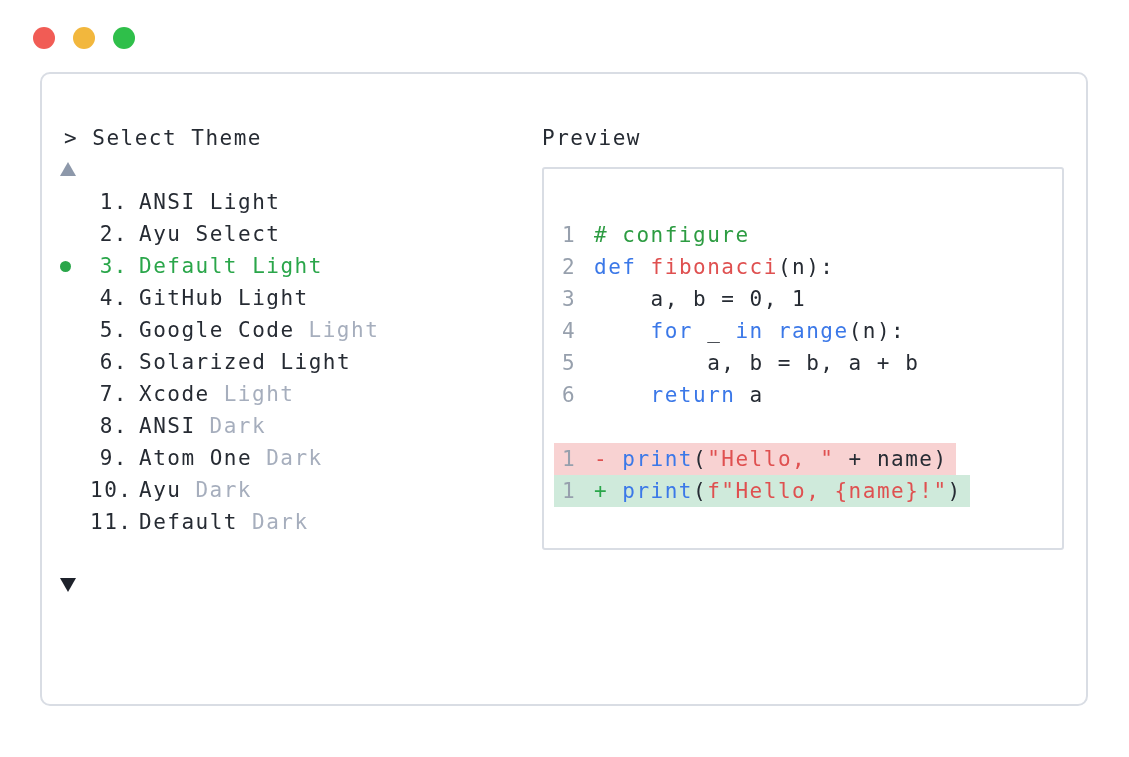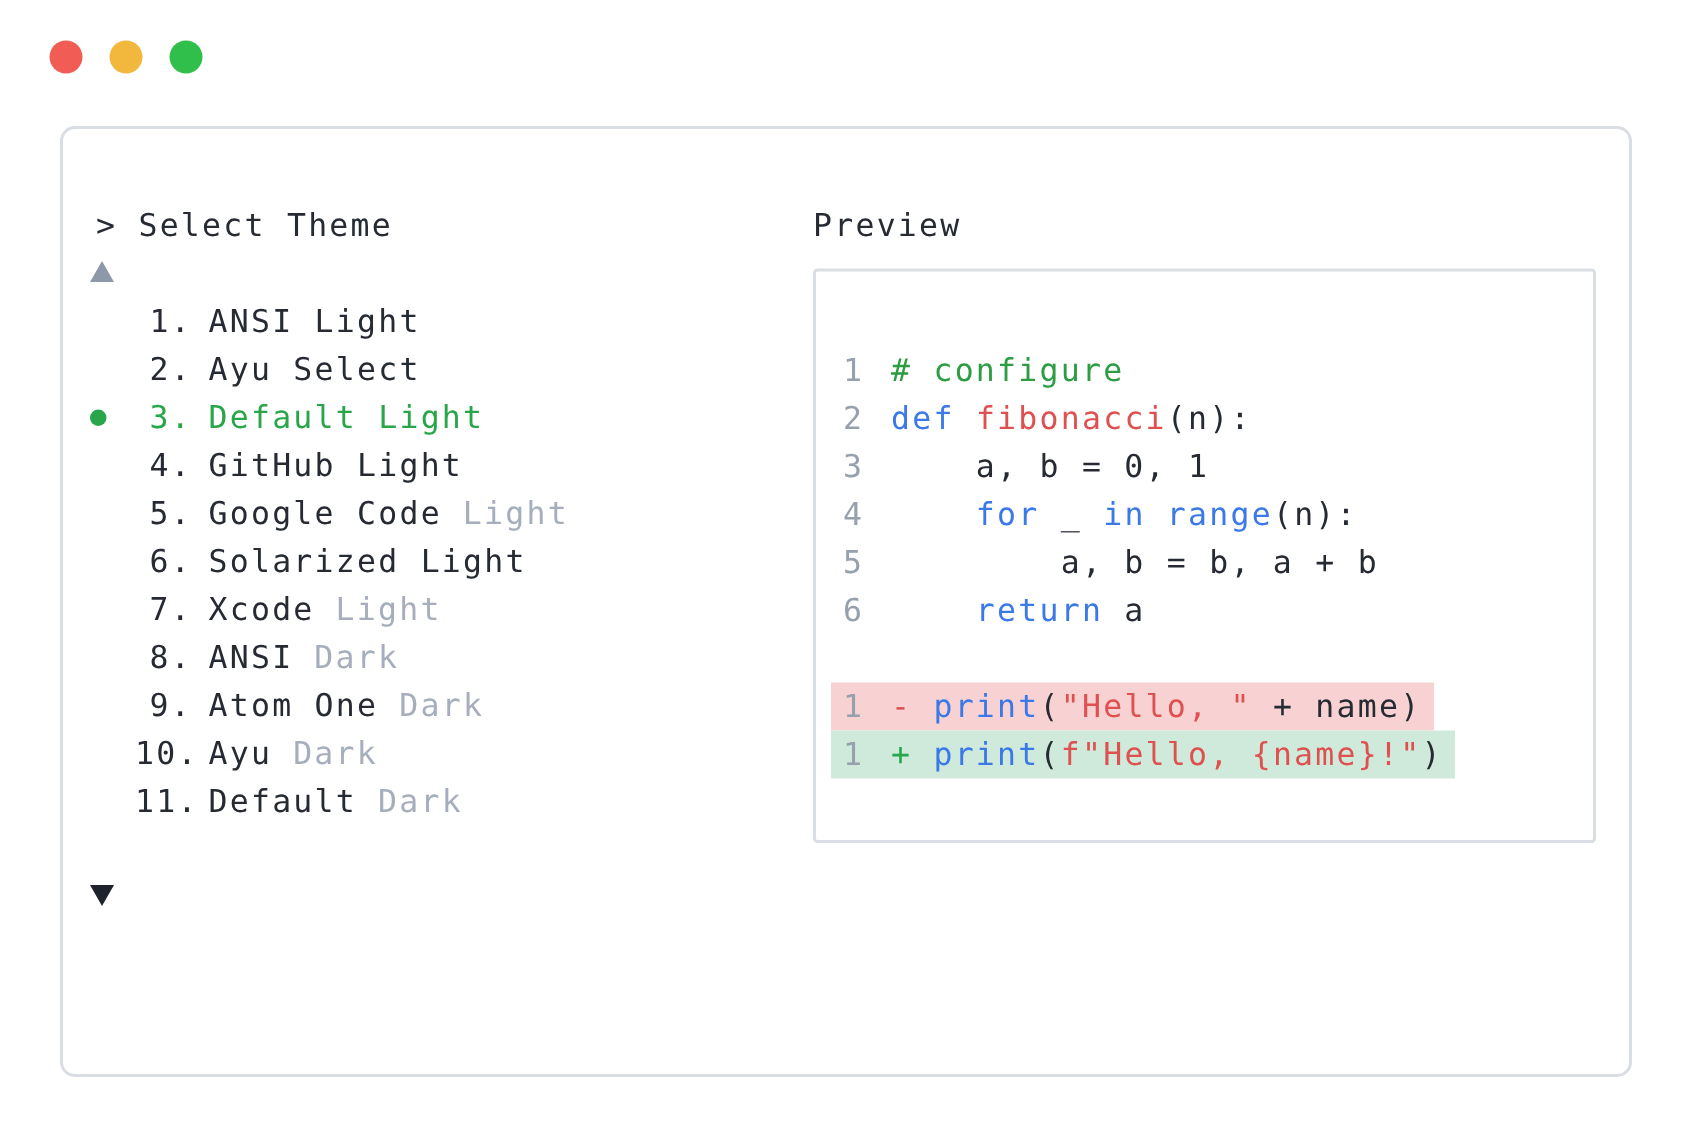--- a/index.html
+++ b/index.html
@@ -36,21 +36,21 @@
   
   .traffic { position: absolute; top: 27px; left: 33px; display: flex; gap: 18px; }
   .traffic .light { width: 22px; height: 22px; border-radius: 50%; border: none; padding: 0; cursor: pointer; }
   .light.red { background: var(--traffic-red); }
   .light.yellow { background: var(--traffic-yellow); }
   .light.green { background: var(--traffic-green); }
 
   
   .panel {
     position: absolute;
-    left: 40px; top: 84px;
+    left: 40px; top: 72px;
     width: 1048px; height: 634px;
     border: 2px solid var(--border);
     border-radius: 10px;
     background: var(--bg);
   }
   .row { height: 32px; line-height: 32px; white-space: pre; }
 
   .prompt { position: absolute; left: 22px; top: 48px; }
 
   .scroll-up {

